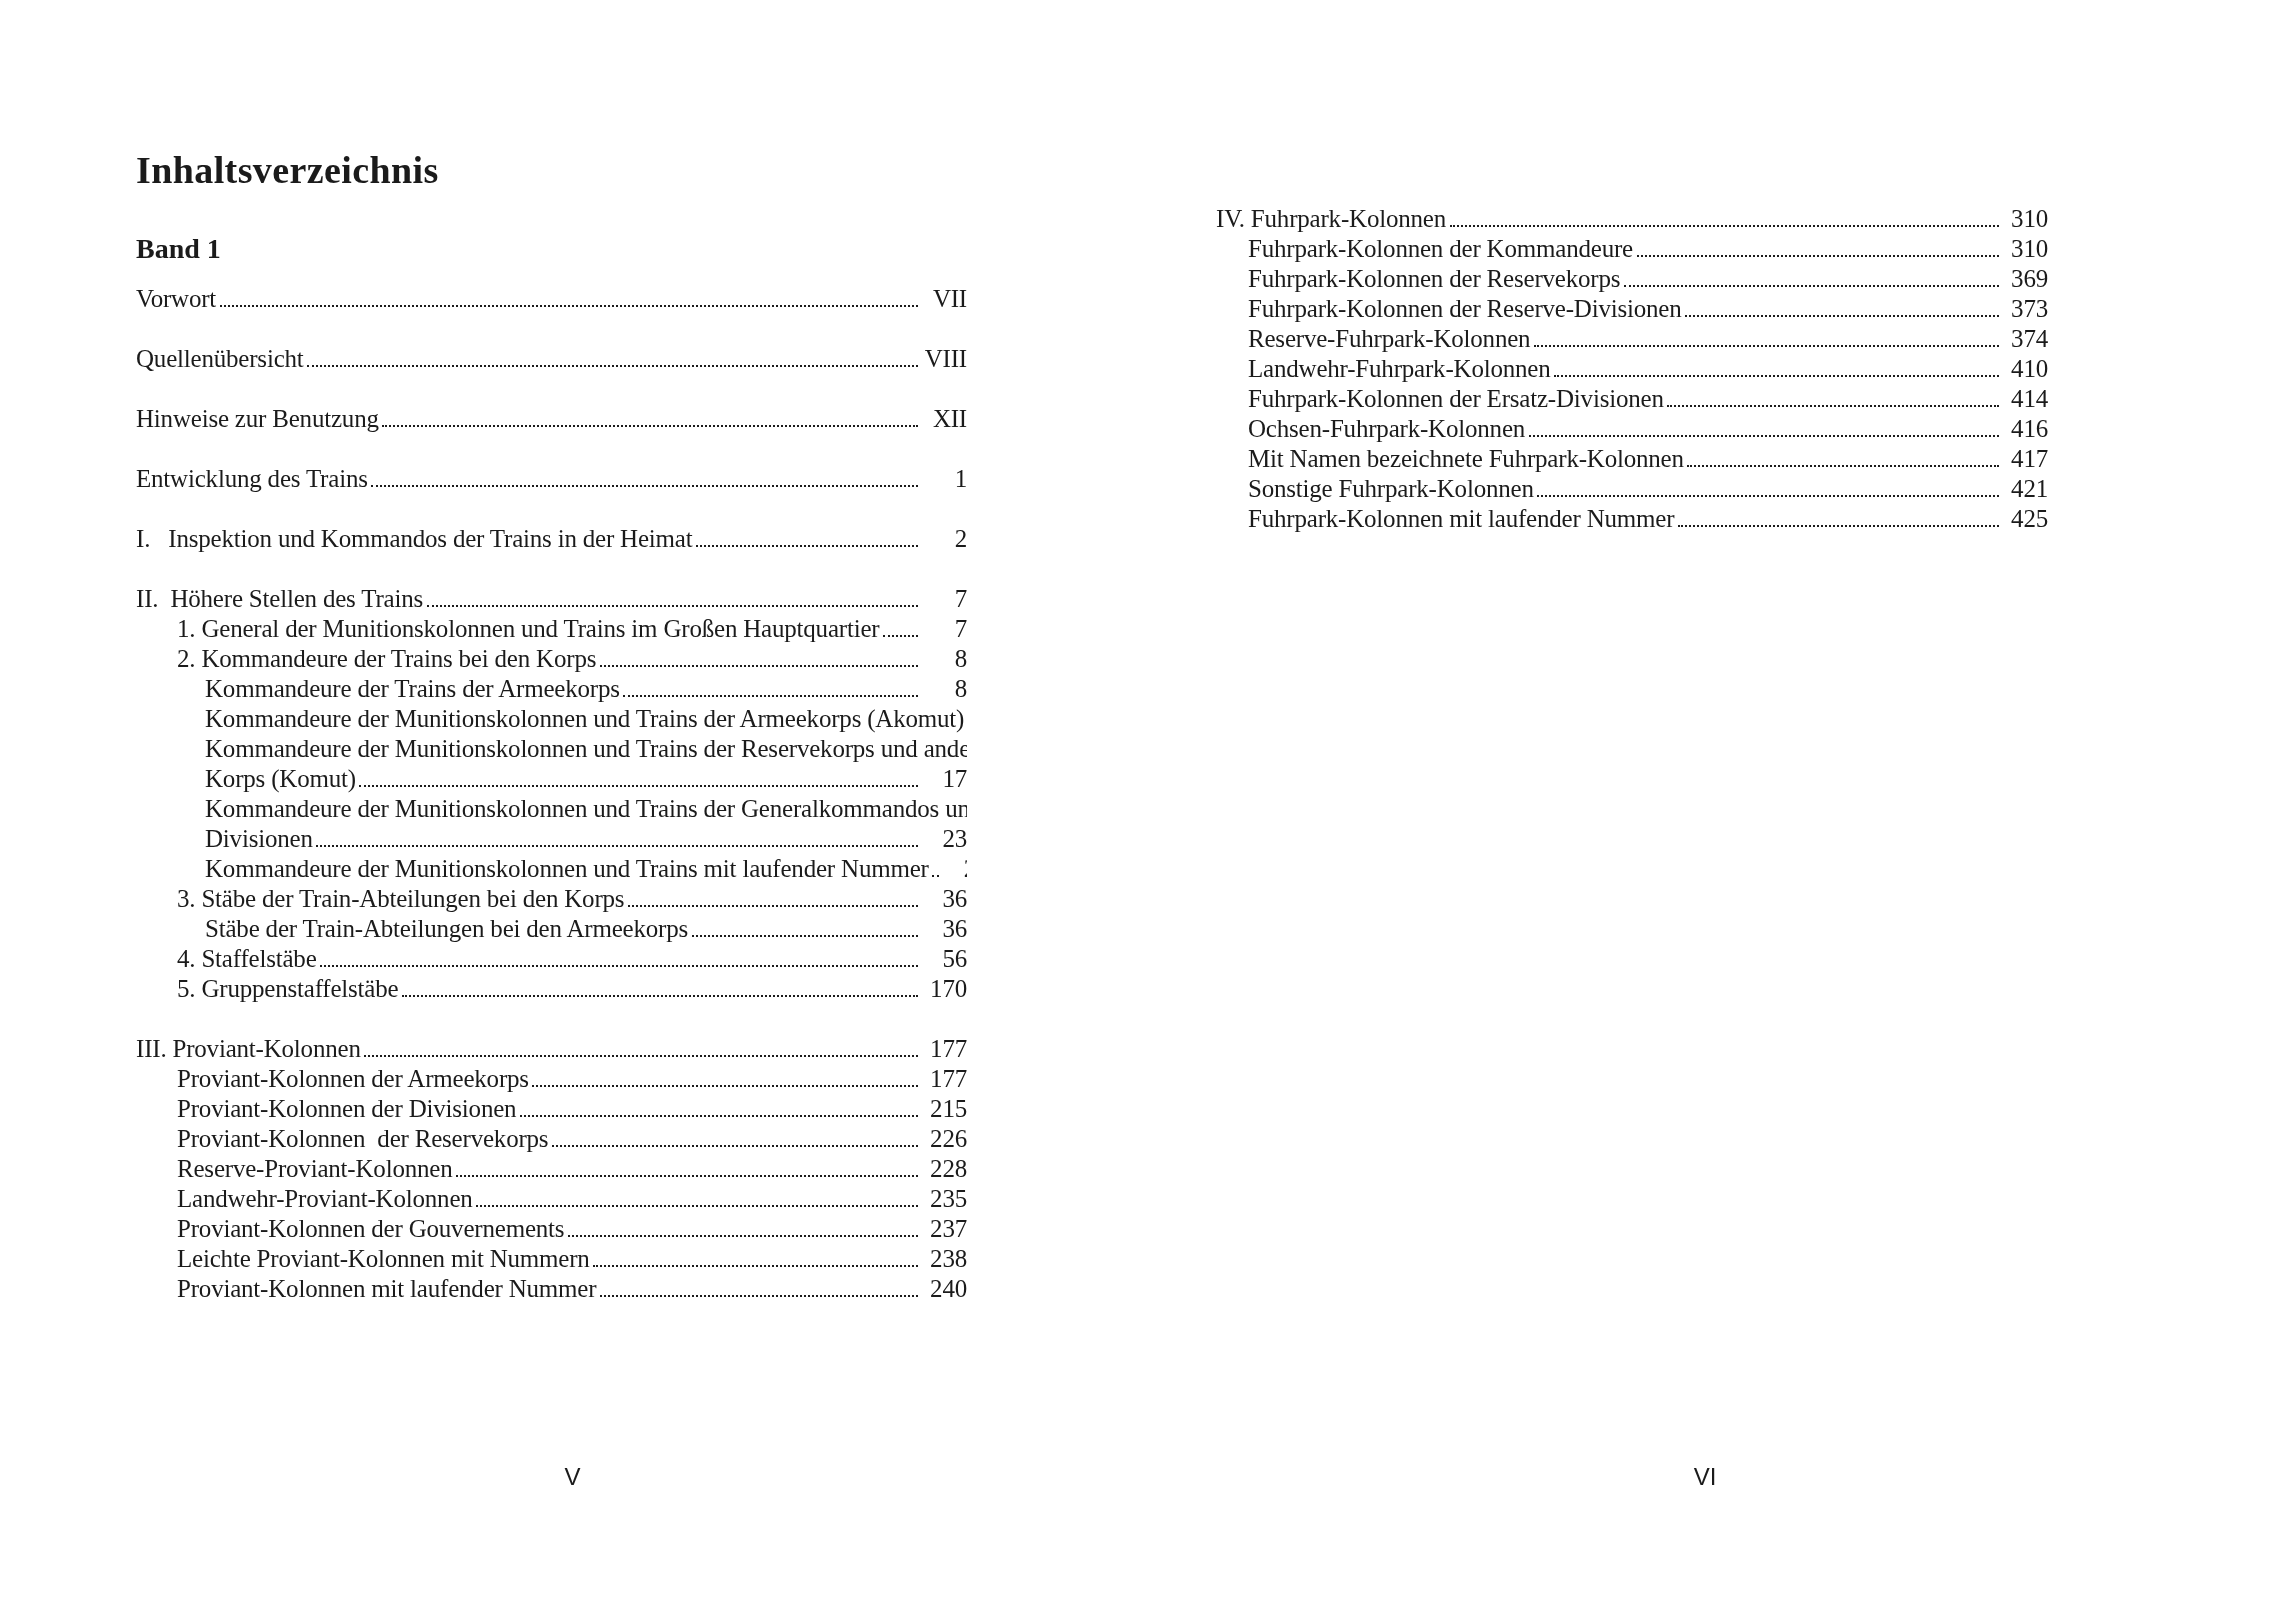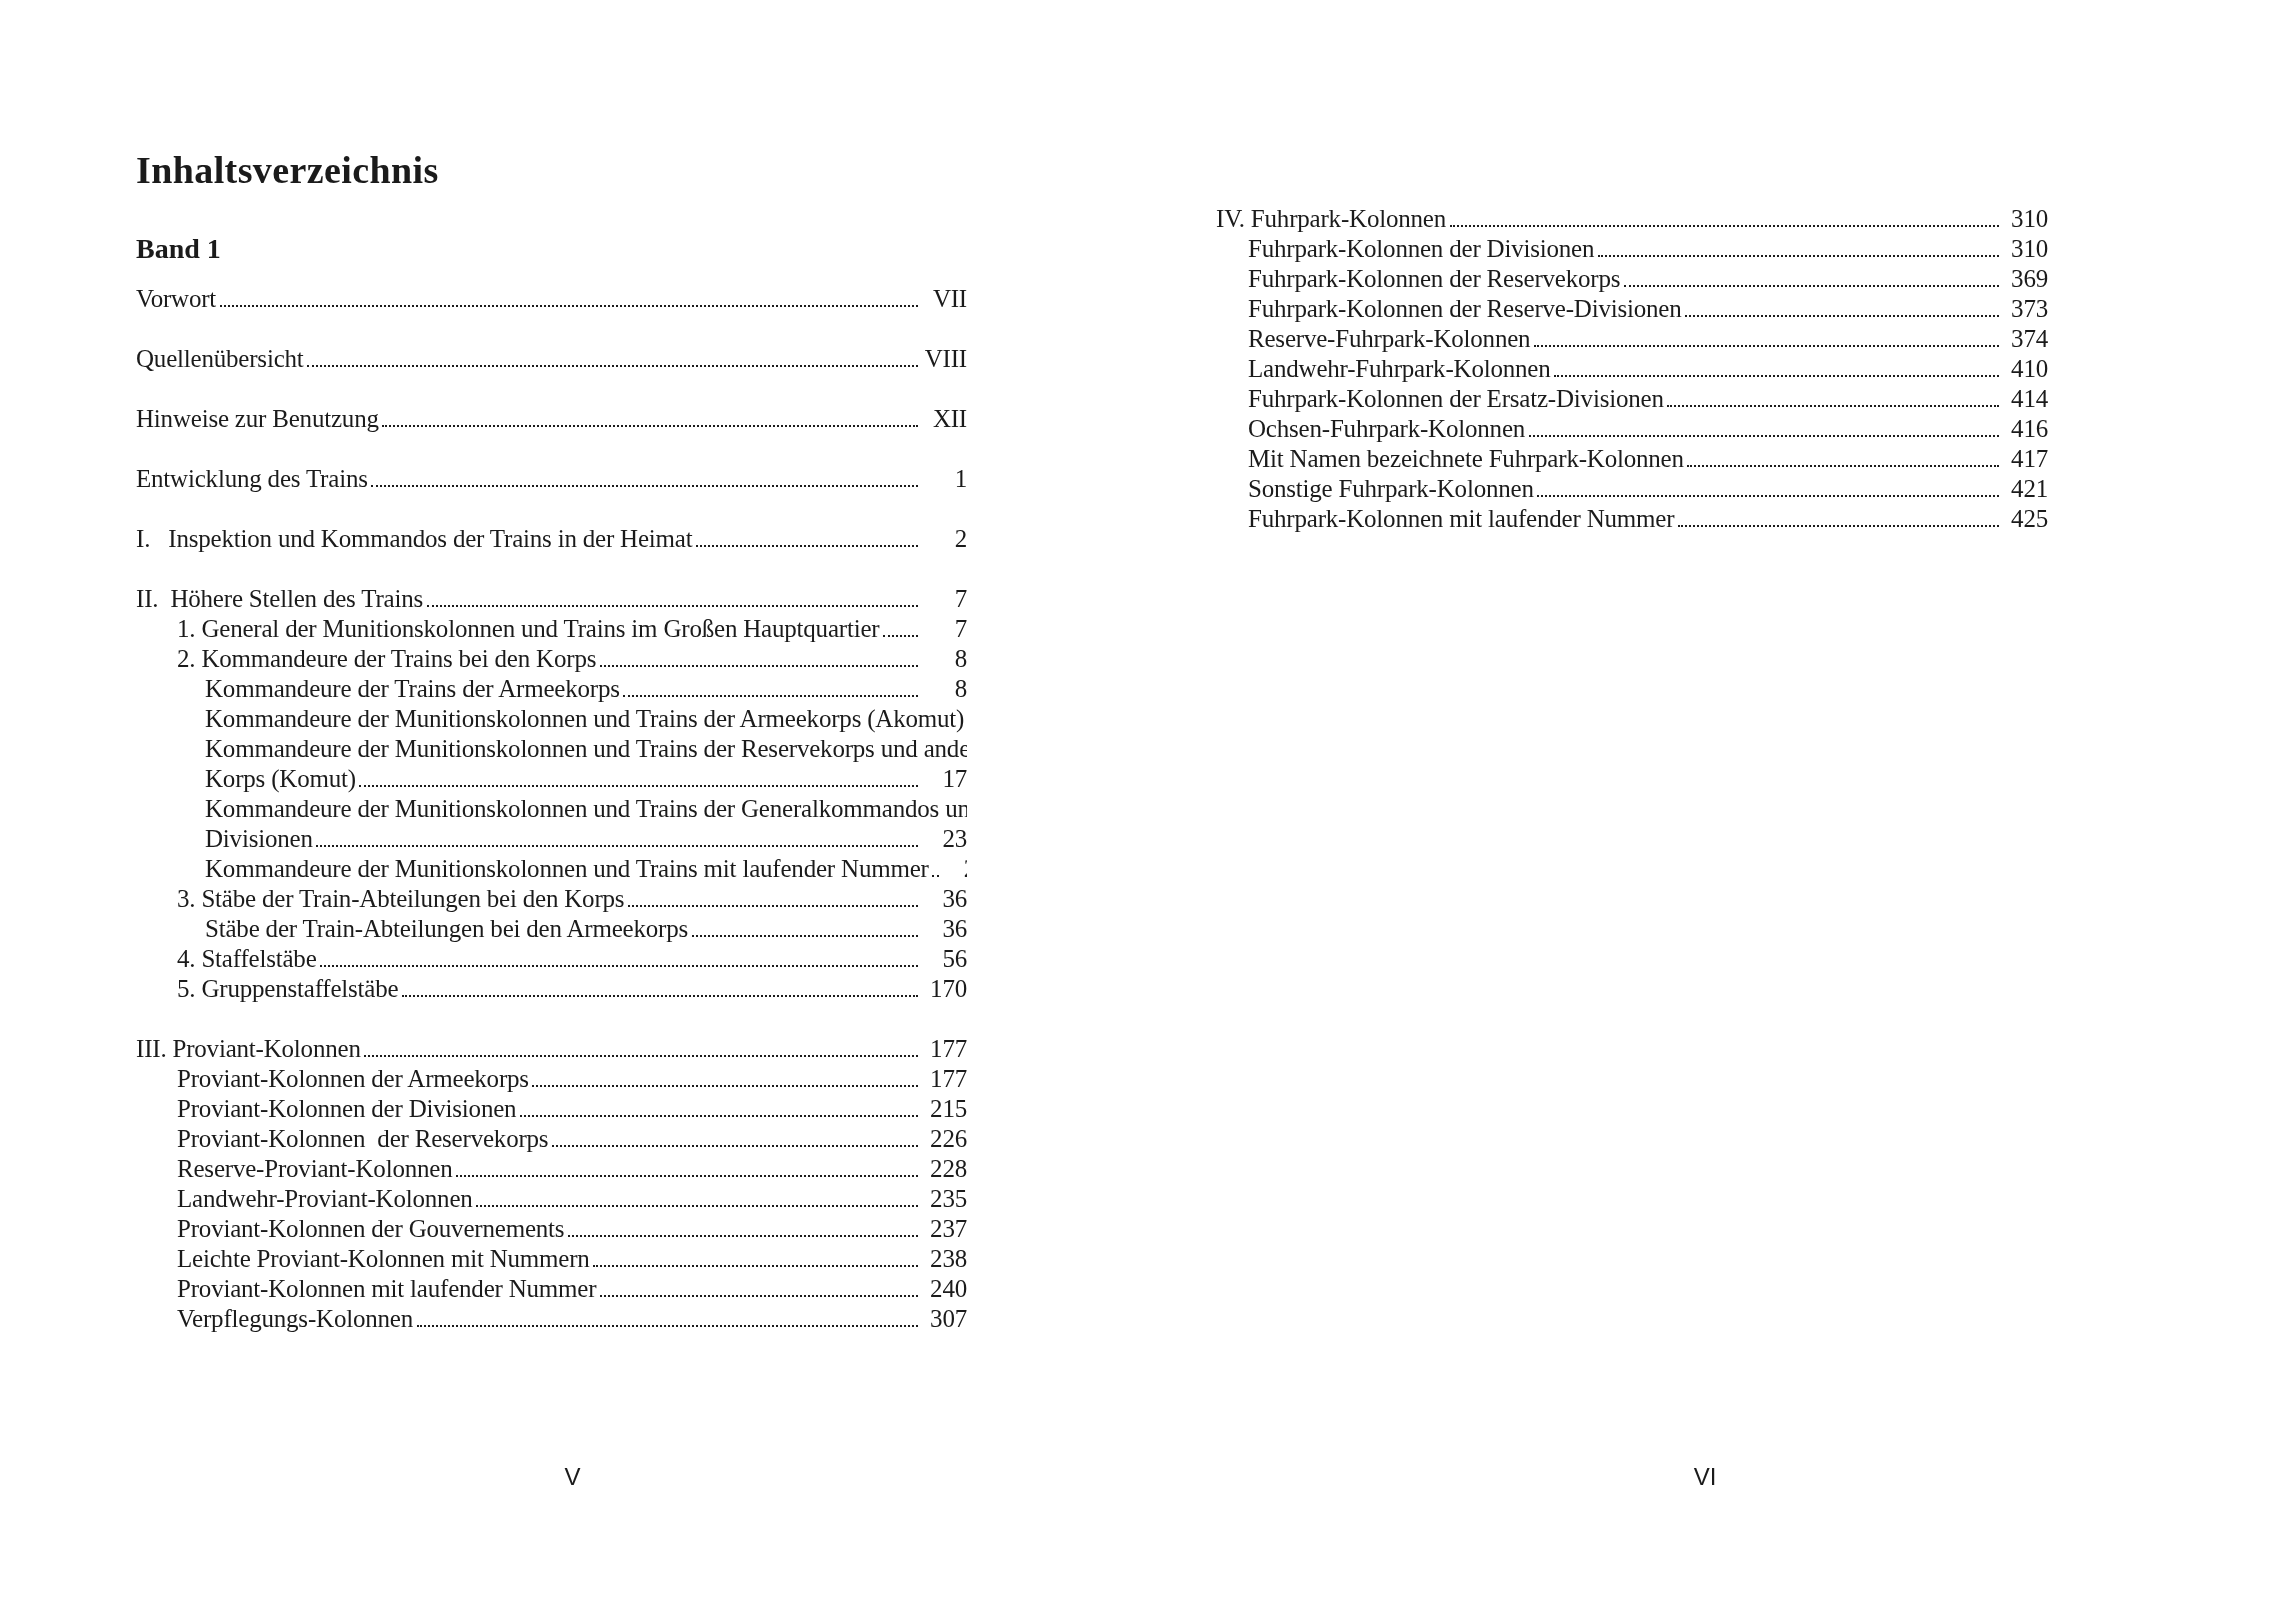--- a/index.html
+++ b/index.html
@@ -227,39 +227,34 @@
         <div class="toc-line ind-1">
           <span class="lbl">Leichte Proviant-Kolonnen mit Nummern</span>
           <span class="dots"></span>
           <span class="pg">238</span>
         </div>
         <div class="toc-line ind-1">
           <span class="lbl">Proviant-Kolonnen mit laufender Nummer</span>
           <span class="dots"></span>
           <span class="pg">240</span>
         </div>
-        <div class="toc-line ind-1">
-          <span class="lbl">Verpflegungs-Kolonnen</span>
-          <span class="dots"></span>
-          <span class="pg">307</span>
-        </div>
       </div>
     </div>
 </div>
 
 <div class="page-col" id="right-col">
   <div class="toc">
       <div class="toc-block">
         <div class="toc-line ind-0">
           <span class="lbl">IV.&nbsp;Fuhrpark-Kolonnen</span>
           <span class="dots"></span>
           <span class="pg">310</span>
         </div>
         <div class="toc-line ind-1">
-          <span class="lbl">Fuhrpark-Kolonnen der Divisionen</span>
+          <span class="lbl">Fuhrpark-Kolonnen der Kommandeure</span>
           <span class="dots"></span>
           <span class="pg">310</span>
         </div>
         <div class="toc-line ind-1">
           <span class="lbl">Fuhrpark-Kolonnen der Reservekorps</span>
           <span class="dots"></span>
           <span class="pg">369</span>
         </div>
         <div class="toc-line ind-1">
           <span class="lbl">Fuhrpark-Kolonnen der Reserve-Divisionen</span>

